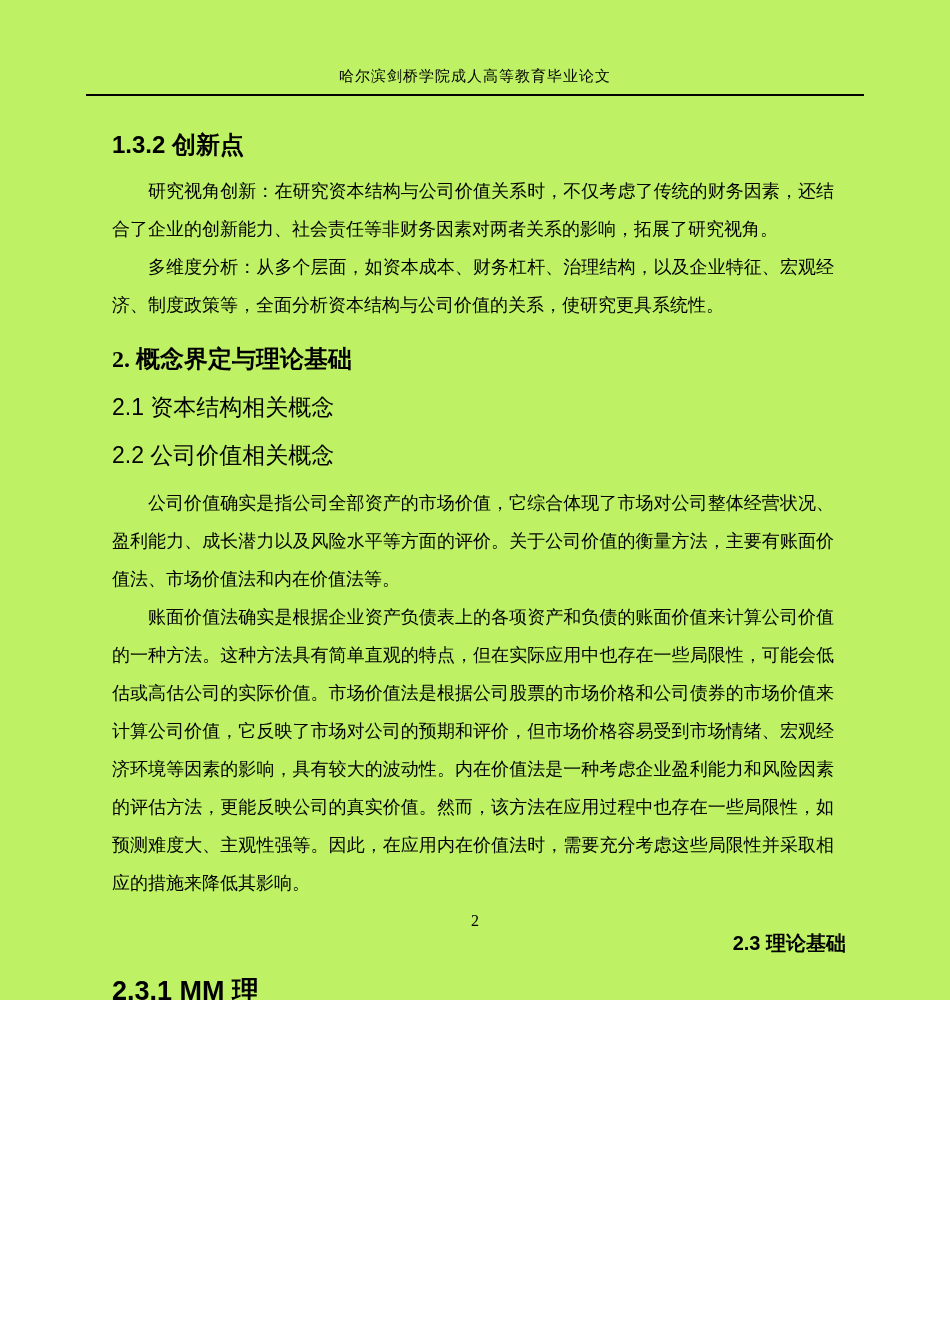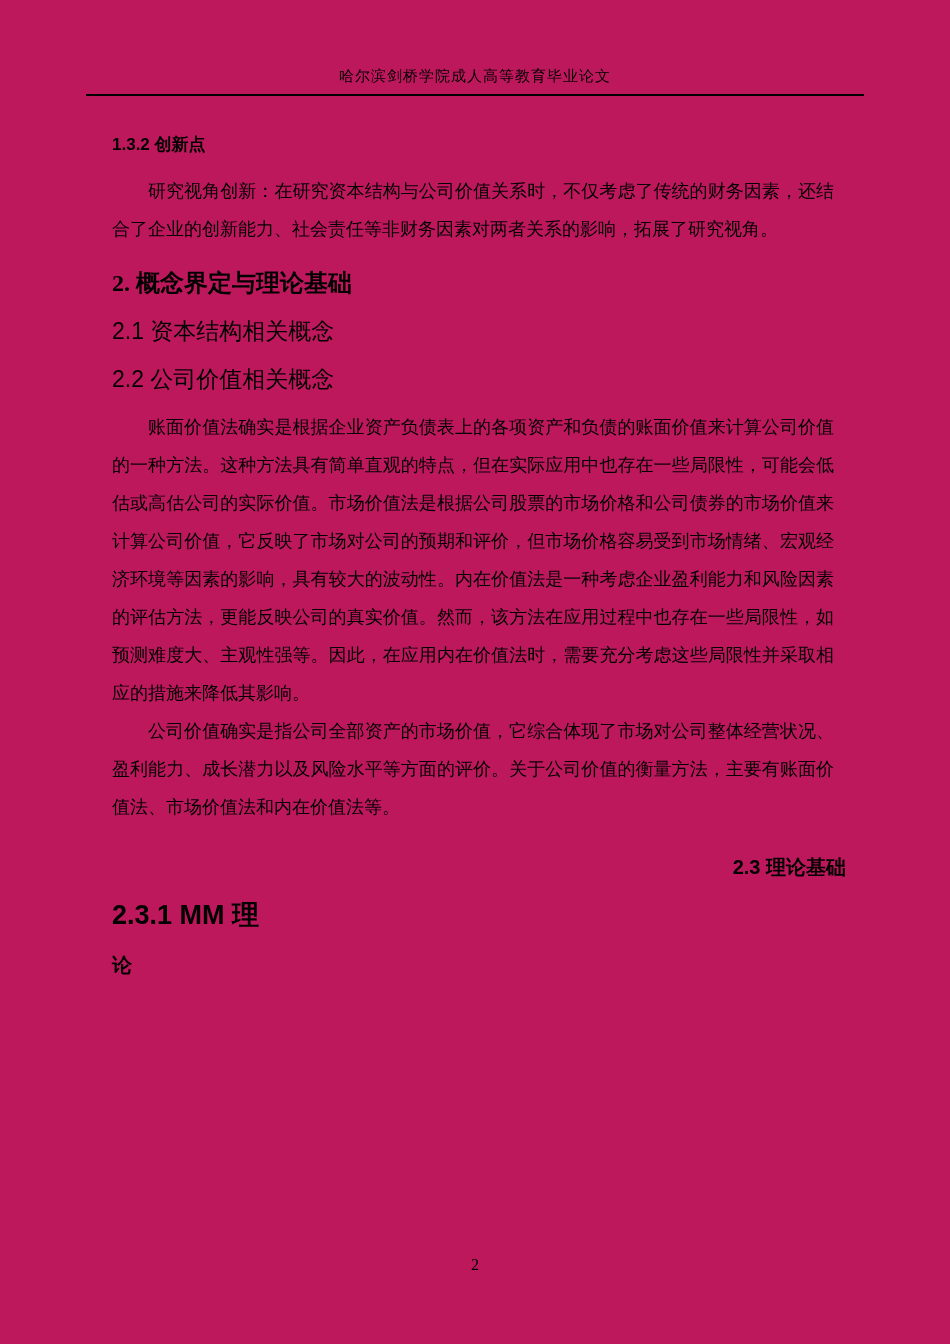--- a/index.html
+++ b/index.html
@@ -4,22 +4,22 @@
 <style>
   * { margin: 0; padding: 0; box-sizing: border-box; }
   html, body { background: #ffffff; }
   body {
     width: 950px;
     font-family: "Liberation Serif", "DejaVu Serif", serif;
     color: #000;
   }
   .page {
     width: 950px;
-    height: 1344px;
-    background: #be185d;
+    height: 1000px;
+    background: #bef264;
     position: relative;
     overflow: hidden;
   }
   .doc-header {
     padding: 66px 86px 0 86px;
     text-align: center;
   }
   .doc-header .header-title {
     font-size: 15px;
     letter-spacing: 1px;
@@ -30,21 +30,21 @@
     border-top: 2px solid #000;
     margin-top: 8px;
     height: 0;
   }
   .content {
     padding: 32px 104px 0 112px;
   }
   .h-sub {
     font-family: "Liberation Sans", "DejaVu Sans", sans-serif;
     font-weight: bold;
-    font-size: 17px;
+    font-size: 24px;
     line-height: 30px;
     margin: 2px 0 12px 0;
   }
   .h-main {
     font-family: Liberation Serif, serif;
     font-weight: bold;
     font-size: 24px;
     line-height: 34px;
     margin: 18px 0 10px 0;
   }
@@ -104,31 +104,32 @@
     <div class="header-title">哈尔滨剑桥学院成人高等教育毕业论文</div>
     <hr class="header-rule">
   </div>
 
   <div class="content">
 
     <div class="h-sub">1.3.2 创新点</div>
 
     <p class="body-para">研究视角创新：在研究资本结构与公司价值关系时，不仅考虑了传统的财务因素，还结合了企业的创新能力、社会责任等非财务因素对两者关系的影响，拓展了研究视角。</p>
 
+    <p class="body-para">多维度分析：从多个层面，如资本成本、财务杠杆、治理结构，以及企业特征、宏观经济、制度政策等，全面分析资本结构与公司价值的关系，使研究更具系统性。</p>
 
     <div class="h-main">2. 概念界定与理论基础</div>
 
     <div class="h-section">2.1 资本结构相关概念</div>
 
 
     <div class="h-section">2.2 公司价值相关概念</div>
 
+    <p class="body-para">公司价值确实是指公司全部资产的市场价值，它综合体现了市场对公司整体经营状况、盈利能力、成长潜力以及风险水平等方面的评价。关于公司价值的衡量方法，主要有账面价值法、市场价值法和内在价值法等。</p>
+
     <p class="body-para">账面价值法确实是根据企业资产负债表上的各项资产和负债的账面价值来计算公司价值的一种方法。这种方法具有简单直观的特点，但在实际应用中也存在一些局限性，可能会低估或高估公司的实际价值。市场价值法是根据公司股票的市场价格和公司债券的市场价值来计算公司价值，它反映了市场对公司的预期和评价，但市场价格容易受到市场情绪、宏观经济环境等因素的影响，具有较大的波动性。内在价值法是一种考虑企业盈利能力和风险因素的评估方法，更能反映公司的真实价值。然而，该方法在应用过程中也存在一些局限性，如预测难度大、主观性强等。因此，在应用内在价值法时，需要充分考虑这些局限性并采取相应的措施来降低其影响。</p>
-
-    <p class="body-para">公司价值确实是指公司全部资产的市场价值，它综合体现了市场对公司整体经营状况、盈利能力、成长潜力以及风险水平等方面的评价。关于公司价值的衡量方法，主要有账面价值法、市场价值法和内在价值法等。</p>
 
     <div class="h-section-bold">2.3 理论基础</div>
 
     <div class="h-sub2">2.3.1 MM 理</div>
 
     <div class="h-sub2-cont">论</div>
 
 
   </div>
 

